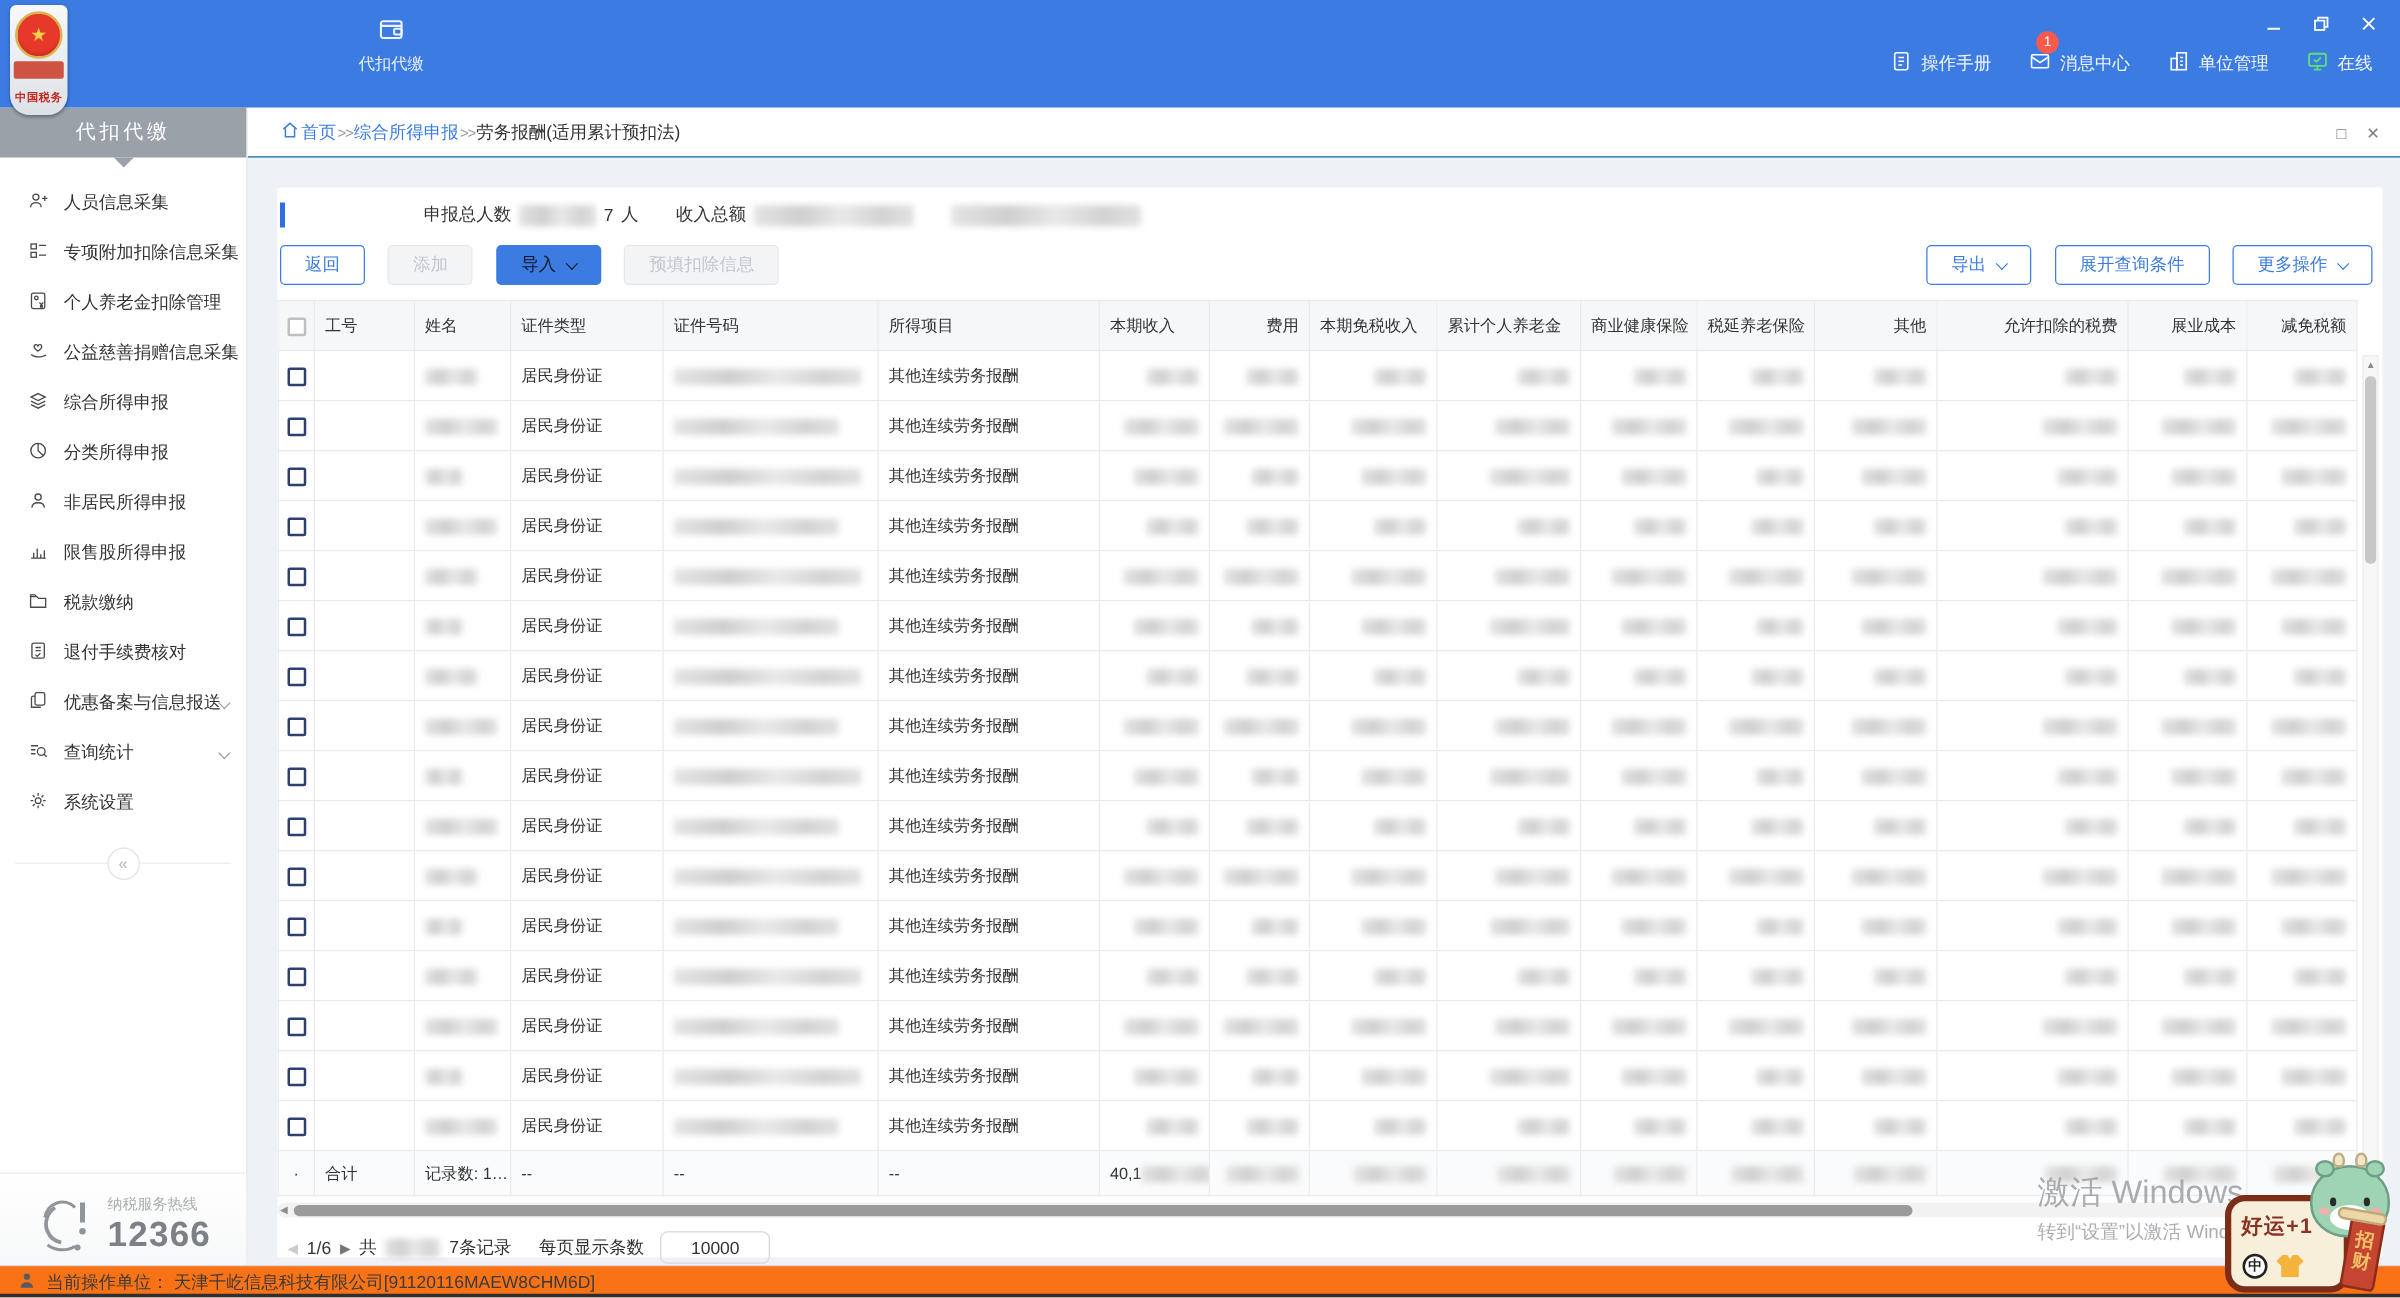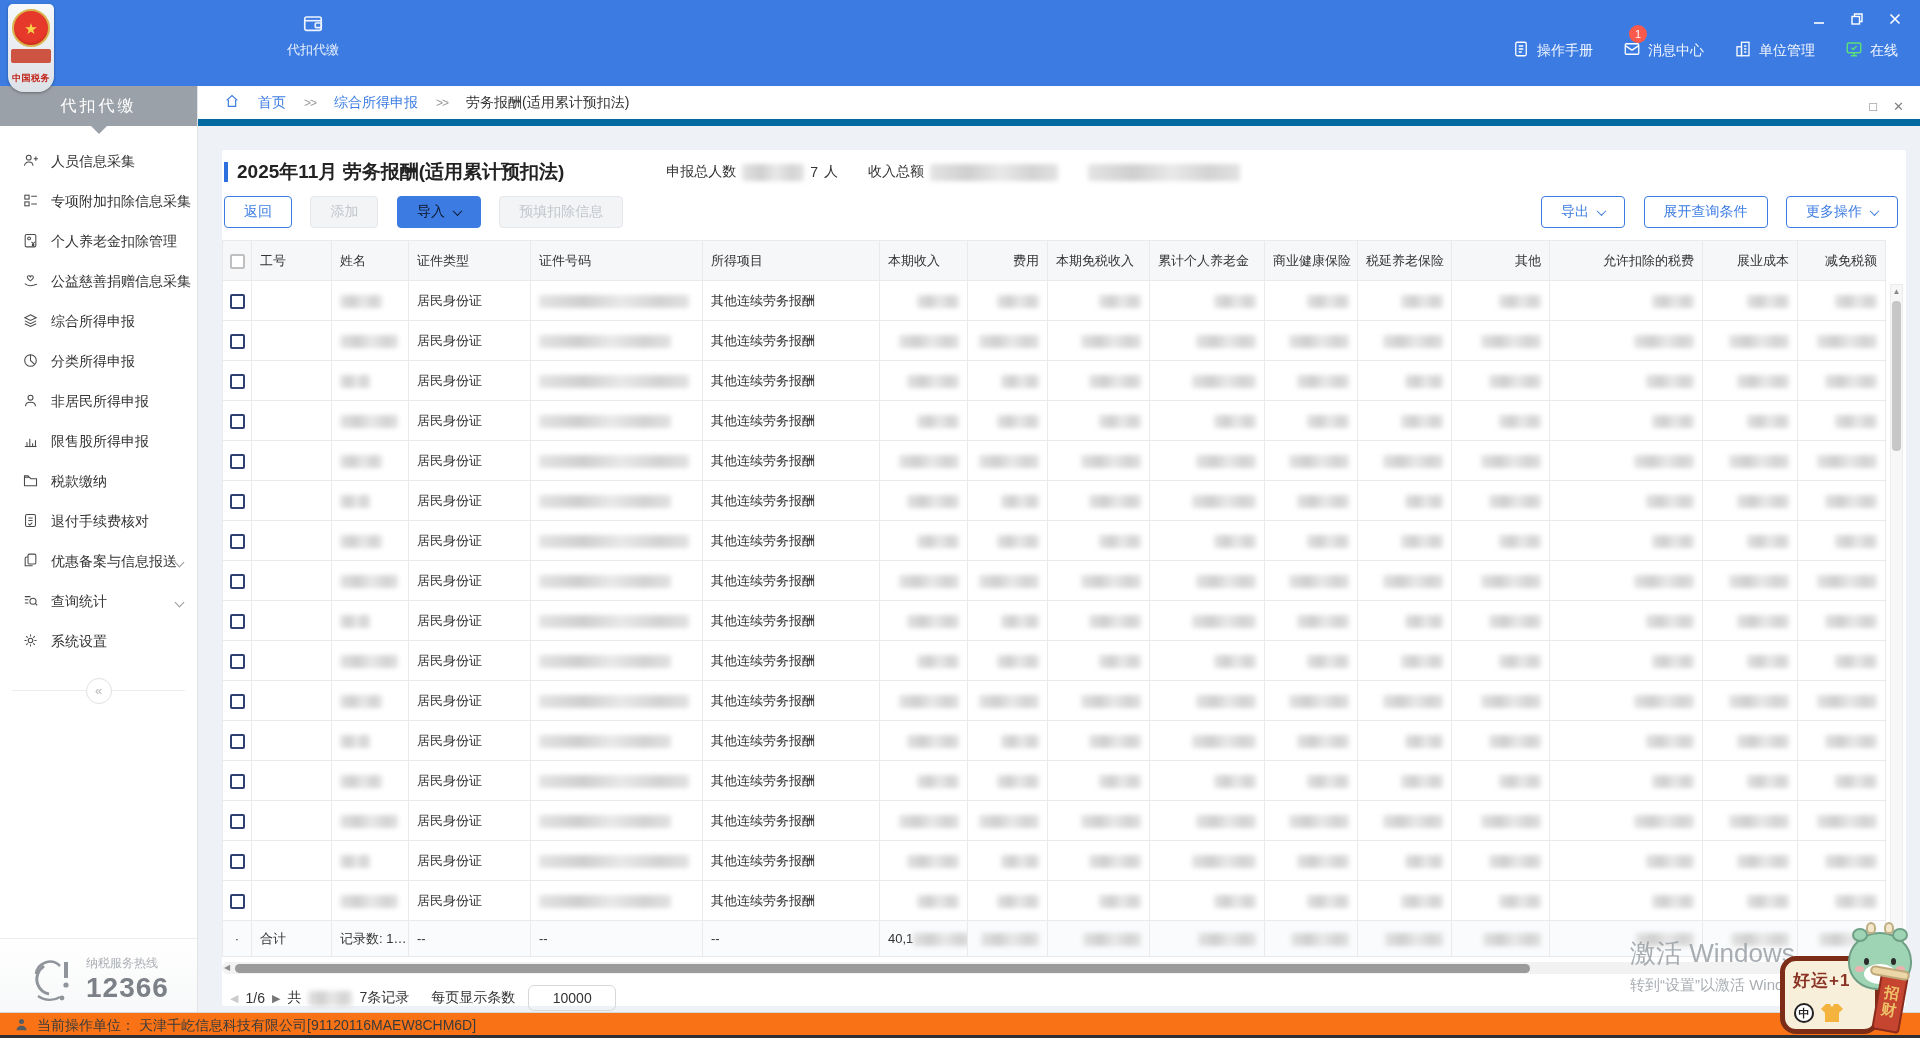--- a/index.html
+++ b/index.html
@@ -45,21 +45,21 @@
   .collapse-row { margin-top:16px; position:relative; height:24px; }
   .collapse-row::before { content:""; position:absolute; left:12px; right:12px; top:12px; border-top:1px solid #ececec; }
   .collapse-btn { position:absolute; left:50%; top:0; margin-left:-13px; width:26px; height:26px; border:1px solid #e2e2e2; border-radius:50%; background:#fff; color:#b5b5b5; font-size:13px; text-align:center; line-height:24px; }
   .hotline { position:absolute; left:0; right:0; bottom:0; height:74px; border-top:1px solid #ededed; padding:8px 0 0 24px; display:flex; gap:10px; align-items:center; background:linear-gradient(#ffffff,#f7f8f9); }
   .hot-icon { width:52px; height:56px; flex:none; }
   .hot-texts .hot-label { color:#a9adb2; font-size:12px; }
   .hot-texts .hot-number { color:#7c8187; font-size:28px; font-weight:bold; letter-spacing:1px; }
 
   
   .main { position:absolute; left:198px; top:86px; right:0; bottom:26px; background:#eef1f5; }
-  .crumbbar { height:40px; background:#fff; border-bottom:7px solid #0369a1; display:flex; align-items:center; gap:18px; padding-left:26px; font-size:14px; position:relative; }
+  .crumbbar { height:40px; background:#fff; border-bottom:1px solid #0369a1; display:flex; align-items:center; gap:1px; padding-left:26px; font-size:14px; position:relative; }
   .crumbbar svg { width:16px; height:16px; }
   .crumb-link { color:#3c7ce2; cursor:pointer; }
   .crumb-sep { color:#9a9a9a; font-size:12px; letter-spacing:-1px; }
   .crumb-current { color:#333; }
   .tabctrl { position:absolute; right:16px; top:0; height:40px; display:flex; gap:16px; align-items:center; color:#808080; font-size:13px; }
   .tabctrl span { cursor:pointer; line-height:1; }
 
   .panel { position:absolute; left:24px; top:64px; right:14px; bottom:6px; background:#fff; border-radius:2px; }
 
   .title-row { position:absolute; left:2px; top:8px; height:28px; display:flex; align-items:center; }
@@ -376,21 +376,20 @@
     <span class="tabctrl">
       <span>□</span>
       <span>✕</span>
     </span>
   </div>
 
   <div class="panel">
 
     <div class="title-row">
       <span class="title-accent"></span>
-      <span class="page-title">2025年11月 劳务报酬(适用累计预扣法)</span>
       <span class="summary">
         <span>申报总人数</span>
         <span class="rd rd-sum"></span>
         <span>7</span>
         <span>人</span>
         <span class="gap"></span>
         <span>收入总额</span>
         <span class="rd rd-sum2"></span>
         <span class="gap"></span>
         <span class="rd rd-sum3"></span>

